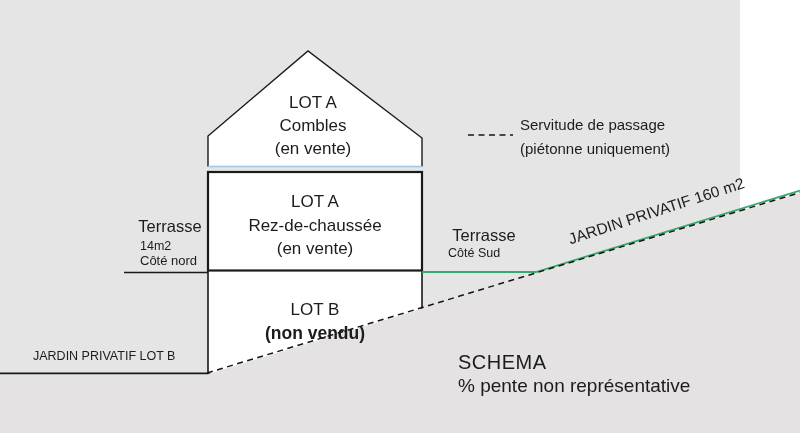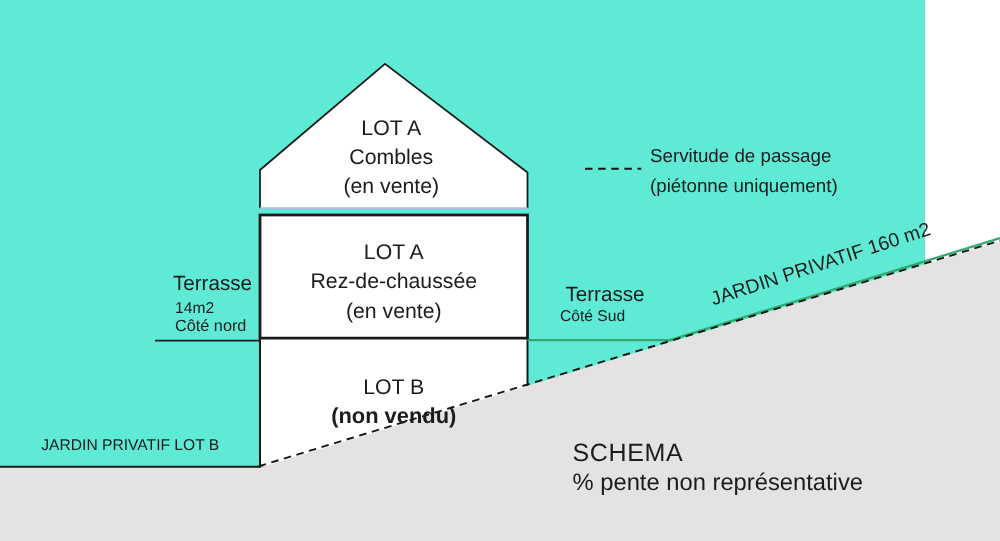--- a/index.html
+++ b/index.html
@@ -8,21 +8,21 @@
     background: #ffffff;
     width: 800px;
     height: 433px;
     overflow: hidden;
     font-family: "Liberation Sans", sans-serif;
   }
   #stage {
     position: relative;
     width: 740px;
     height: 433px;
-    background: #5eead4;
+    background: #e5e5e5;
     text-decoration: underline;
   }
   svg text {
     fill: #1c1c1c;
     font-family: "Liberation Sans", sans-serif;
   }
   .t-room   { font-size: 17px; text-anchor: middle; }
   .t-room-b { font-size: 17.5px; text-anchor: middle; font-weight: bold; }
   .t-terr   { font-size: 16.5px; }
   .t-small  { font-size: 12.5px; }

